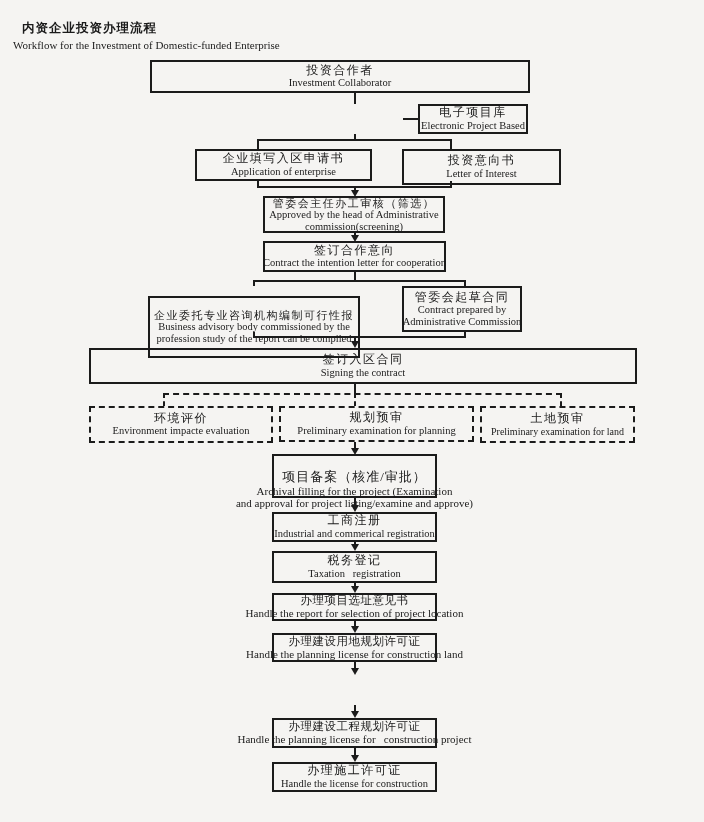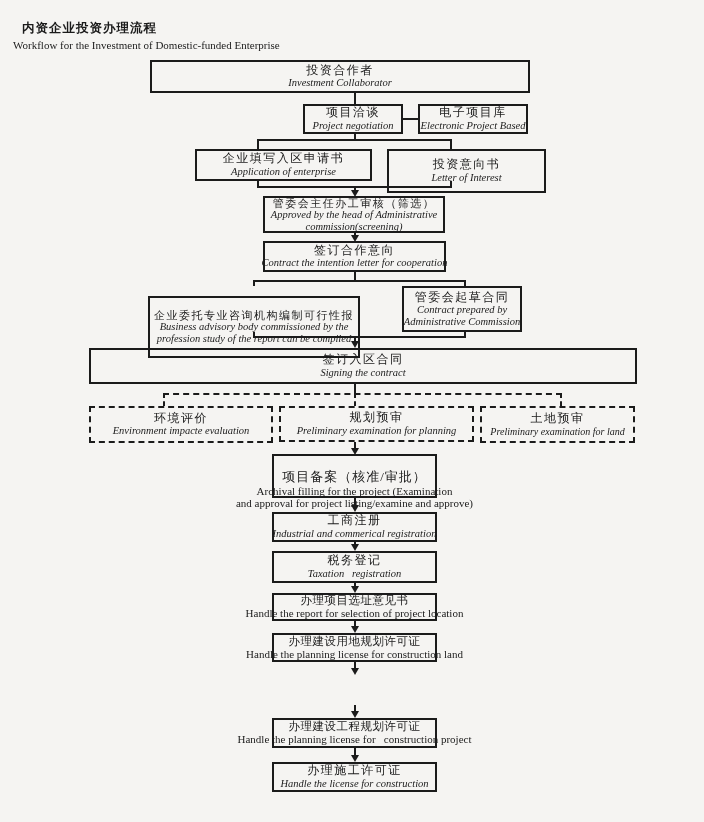--- a/index.html
+++ b/index.html
@@ -5,21 +5,21 @@
   html,body{margin:0;padding:0;}
   body{background:#e9e9e7;font-family:"Liberation Serif","DejaVu Serif",serif;color:#1b1b1b;}
   #canvas{position:relative;width:704px;height:822px;background:#f5f4f2;overflow:hidden;}
   .title{position:absolute;left:13px;top:20px;}
   .t-zh{font-size:12.5px;font-weight:bold;font-family:"DejaVu Sans","Liberation Sans",sans-serif;letter-spacing:1px;padding-left:9px;}
   .t-en{font-size:11px;margin-top:2px;}
   .box{position:absolute;box-sizing:border-box;border:2px solid #1b1b1b;display:flex;flex-direction:column;align-items:center;justify-content:center;text-align:center;line-height:1.12;padding:1px 2px;}
   .box.dashed{border-style:dashed;}
   .zh{font-size:12px;letter-spacing:1.5px;white-space:pre;}
   .zh-lg{font-size:13px;letter-spacing:1px;white-space:pre;margin-top:28px;}
-  .en{font-size:10.5px;white-space:pre;font-style:italic;}
+  .en{font-size:10.5px;white-space:pre;}
   .en-sm{font-size:11px;white-space:pre;}
   .v{position:absolute;width:2px;background:#1b1b1b;}
   .h{position:absolute;height:2px;background:#1b1b1b;}
   .vd{position:absolute;width:0;border-left:2px dashed #1b1b1b;}
   .hd{position:absolute;height:0;border-top:2px dashed #1b1b1b;}
   .arr{position:absolute;width:0;height:0;border-left:4px solid transparent;border-right:4px solid transparent;border-top:7px solid #1b1b1b;}
 </style>
 </head>
 <body>
 
@@ -28,34 +28,30 @@
   <div class="title">
     <div class="t-zh">内资企业投资办理流程</div>
     <div class="t-en">Workflow for the Investment of Domestic-funded Enterprise</div>
   </div>
 
   <div class="box" style="left:150px;top:60px;width:380px;height:33px">
     <div class="zh">投资合作者</div>
     <div class="en">Investment Collaborator</div>
   </div>
 
-  <div class="box" style="left:303px;top:104px;width:100px;height:30px">
-    <div class="zh">项目洽谈</div>
-    <div class="en">Project negotiation</div>
-  </div>
   <div class="box" style="left:418px;top:104px;width:110px;height:30px">
     <div class="zh">电子项目库</div>
     <div class="en">Electronic Project Based</div>
   </div>
 
   <div class="box" style="left:195px;top:149px;width:177px;height:32px">
     <div class="zh">企业填写入区申请书</div>
     <div class="en">Application of enterprise</div>
   </div>
-  <div class="box" style="left:387px;top:149px;width:159px;height:44px">
+  <div class="box" style="left:402px;top:149px;width:159px;height:36px">
     <div class="zh">投资意向书</div>
     <div class="en">Letter of Interest</div>
   </div>
 
   <div class="box" style="left:263px;top:196px;width:182px;height:37px">
     <div class="zh" style="font-size:11px">管委会主任办工审核（筛选）</div>
     <div class="en">Approved by the head of Administrative</div>
     <div class="en">commission(screening)</div>
   </div>
 

